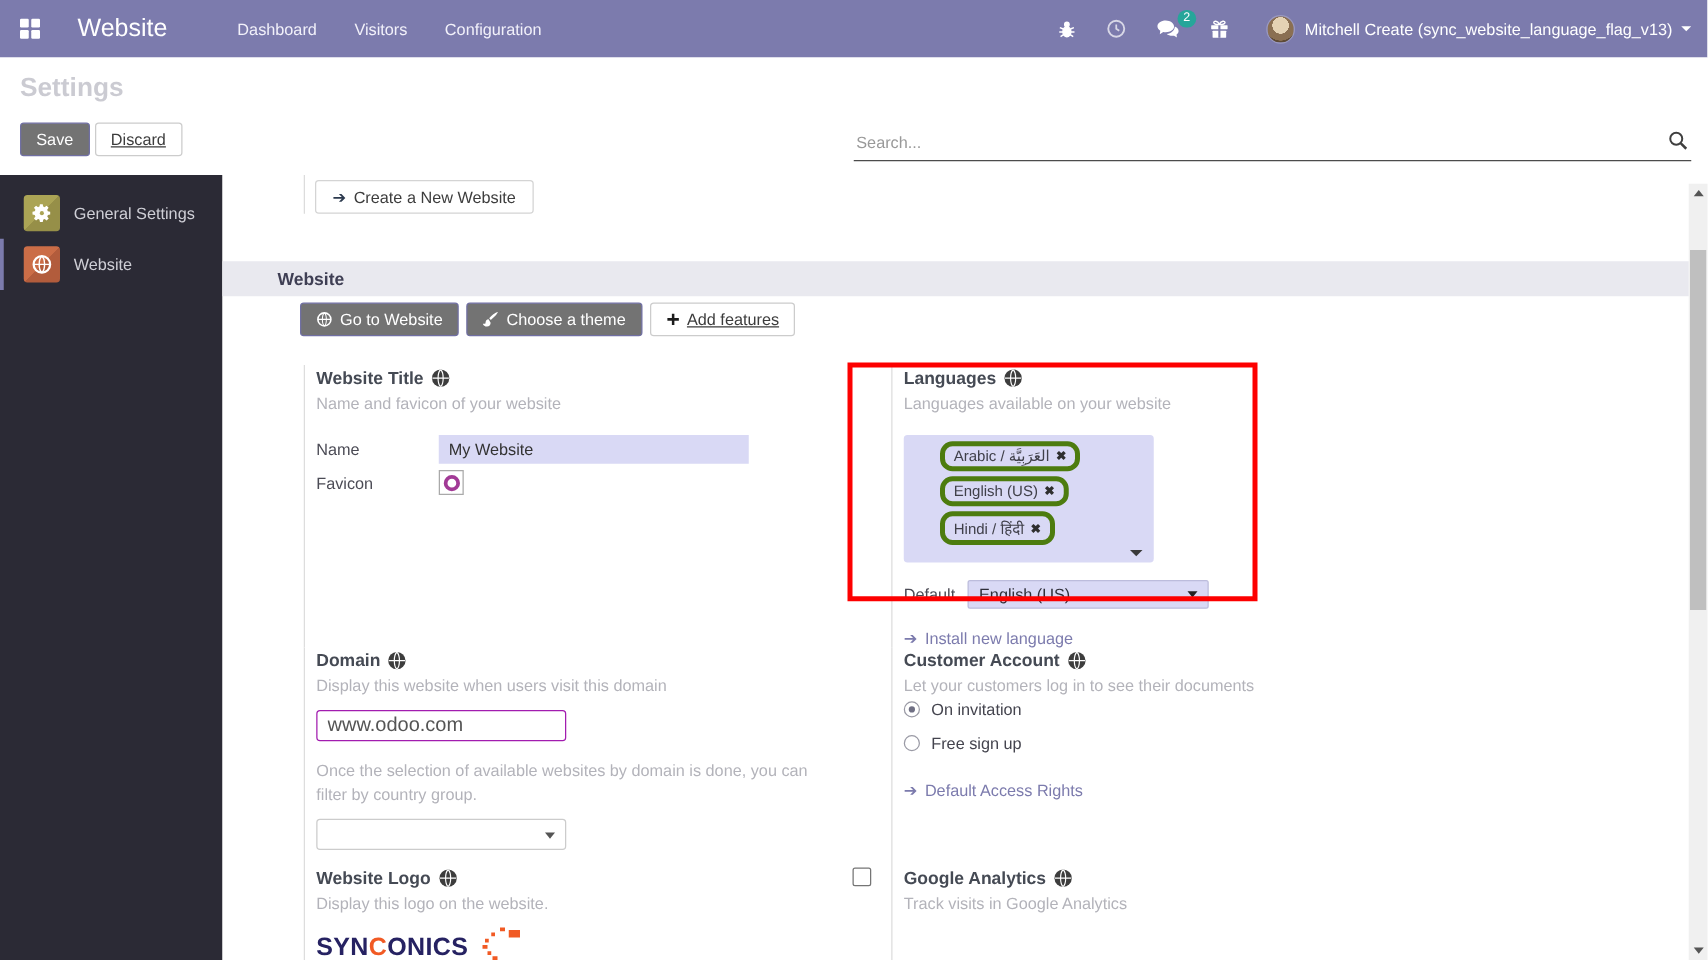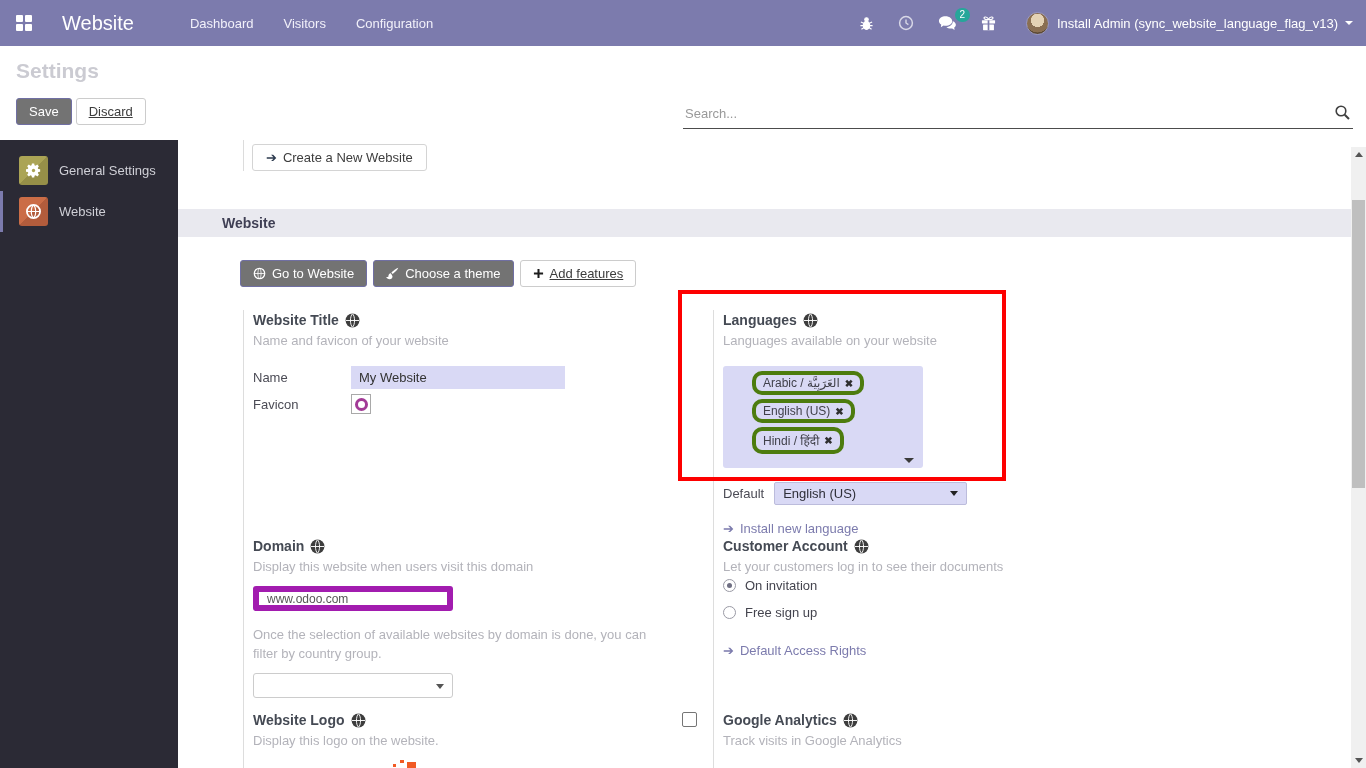--- a/index.html
+++ b/index.html
@@ -43,50 +43,50 @@
 
   .content { flex:1; background:#fff; position:relative; padding-right:15px; }
   .stub-line { position:absolute; left:65px; top:0; width:1px; height:31px; background:#dcdcdc; }
   .create-row { padding:4px 0 0 74px; }
   .btn-create { background:#fff; border:1px solid #d4d4d4; color:#3d3d3d; padding:5px 13px; font-size:13px; }
   .arrow-glyph { font-size:13px; line-height:1; }
   .arrow-dark { color:#2c3a4e; }
   .arrow-purple { color:#7c7bad; }
 
   .section-header { margin-top:38px; height:28px; background:#e9e9ef; display:flex; align-items:center; padding-left:44px; font-size:14px; font-weight:bold; color:#3f3f54; }
-  .action-row { margin-top:23px; padding-left:62px; display:flex; gap:6px; }
+  .action-row { margin-top:5px; padding-left:62px; display:flex; gap:6px; }
 
   .settings-grid { margin-top:23px; padding-left:32px; }
   .srow { display:flex; }
   .sbox { width:470px; display:flex; flex-shrink:0; }
   .lpane { width:33px; flex-shrink:0; padding-top:2px; }
   .rpane { flex:1; border-left:1px solid #ddd; padding-left:9px; padding-right:18px; }
   .sheading { display:flex; align-items:center; gap:6px; font-size:14px; font-weight:bold; color:#454a54; padding-top:2px; }
   .ssub { font-size:13px; color:#b3b3ba; margin-top:4px; line-height:18px; }
   .sbody { margin-top:16px; }
 
   .field-row { display:flex; align-items:center; margin-bottom:5px; }
   .field-row label { width:98px; font-size:13px; color:#4b4b55; flex-shrink:0; }
-  .inp-lav { width:214px; height:23px; background:#d9d9f5; border:none; padding:0 8px; font-size:13px; color:#333; font-family:"Liberation Sans",sans-serif; outline:none; }
+  .inp-lav { width:248px; height:23px; background:#d9d9f5; border:none; padding:0 8px; font-size:13px; color:#333; font-family:"Liberation Sans",sans-serif; outline:none; }
   .favicon-box { width:20px; height:20px; border:1px solid #a9a9a9; background:#fff; display:flex; align-items:center; justify-content:center; cursor:pointer; }
   .favicon-ring { width:13px; height:13px; border:3.5px solid #a23a96; border-radius:50%; }
 
   .tagbox { width:200px; min-height:64px; background:#d9d9f5; border-radius:3px; padding:5px 5px 14px; position:relative; display:flex; flex-wrap:wrap; gap:4px; align-content:flex-start; cursor:pointer; }
   .tag { display:inline-flex; align-items:center; gap:5px; border:4px solid #4d7c0f; border-radius:10px; padding:1px 7px; font-size:12px; color:#40404a; white-space:nowrap;margin-left:24px; }
   .tag .x { font-size:10px; font-weight:bold; color:#2f2f2f; cursor:pointer; }
   .tagbox .dd-caret { position:absolute; right:9px; bottom:5px; width:0; height:0; border-left:5px solid transparent; border-right:5px solid transparent; border-top:5px solid #3a3a3a; cursor:pointer; }
 
   .default-row { display:flex; align-items:center; margin-top:14px; }
   .default-row label { font-size:13px; color:#4b4b55; margin-right:10px; }
   .sel-lav { position:relative; width:193px; height:23px; background:#d9d9f5; border:1px solid #bcbcdc; border-radius:2px; font-size:13px; color:#2e2e38; display:flex; align-items:center; padding:0 8px; cursor:pointer; }
   .sel-lav .dd-caret { position:absolute; right:8px; top:8px; width:0; height:0; border-left:4.5px solid transparent; border-right:4.5px solid transparent; border-top:5.5px solid #222; }
 
   .link-row { margin-top:16px; display:flex; align-items:center; gap:6px; font-size:13px; color:#7c7bad; cursor:pointer; }
 
-  .inp-plain { width:200px; height:25px; border:6px solid #a21caf; border-radius:3px; padding:0 8px; font-size:12px; color:#555; font-family:"Liberation Sans",sans-serif; outline:none; margin-top:10px; }
+  .inp-plain { width:200px; height:25px; border:1px solid #a21caf; border-radius:3px; padding:0 8px; font-size:16px; color:#555; font-family:"Liberation Sans",sans-serif; outline:none; margin-top:10px; }
   .note { font-size:13px; color:#b3b3ba; line-height:19px; margin-top:14px; width:412px; }
   .sel-plain { position:relative; width:200px; height:25px; border:1px solid #ccc; border-radius:3px; background:#fff; margin-top:10px; cursor:pointer; }
   .sel-plain .dd-caret { position:absolute; right:8px; top:10px; width:0; height:0; border-left:4.5px solid transparent; border-right:4.5px solid transparent; border-top:5px solid #555; }
 
   .radio-row { display:flex; align-items:center; gap:9px; margin-top:12px; font-size:13px; color:#44444e; cursor:pointer; }
   .radio { width:13px; height:13px; border:1px solid #9a9aa5; border-radius:50%; background:#fff; display:flex; align-items:center; justify-content:center; flex-shrink:0; }
   .radio.on::after { content:""; width:5px; height:5px; border-radius:50%; background:#6f6f83; }
 
   .checkbox { width:15px; height:15px; border:1px solid #757575; border-radius:2px; background:#fff; margin-left:2px; cursor:pointer; }
 
@@ -147,21 +147,21 @@
     <div class="nav-ico">
       <svg width="15" height="16" viewBox="0 0 16 17" fill="#fff">
           <path d="M8 4.6C6.3 1.4 3.2 1.6 3.2 3.2c0 1.5 2.7 1.9 4.8 1.4zM8 4.6c1.7-3.2 4.8-3 4.8-1.4 0 1.5-2.7 1.9-4.8 1.4z" stroke="#fff" fill="none" stroke-width="1.2"></path>
           <rect x="1" y="5.6" width="14" height="3.4" rx=".4"></rect>
           <rect x="2.2" y="10.2" width="11.6" height="6" rx=".4"></rect>
           <rect x="7.1" y="5.6" width="1.8" height="10.6" fill="#7c7bad"></rect>
         </svg>
     </div>
     <div style="display:flex;align-items:center;cursor:pointer">
       <div class="avatar"></div>
-      <span class="user-name">Install Admin (sync_website_language_flag_v13)</span>
+      <span class="user-name">Mitchell Create (sync_website_language_flag_v13)</span>
       <span class="caret-down"></span>
     </div>
   </div>
 </header>
 
 <div class="control-panel">
   <div class="cp-title">Settings</div>
   <div class="cp-buttons">
     <button class="btn btn-primary">Save</button>
     <button class="btn btn-light">Discard</button>

